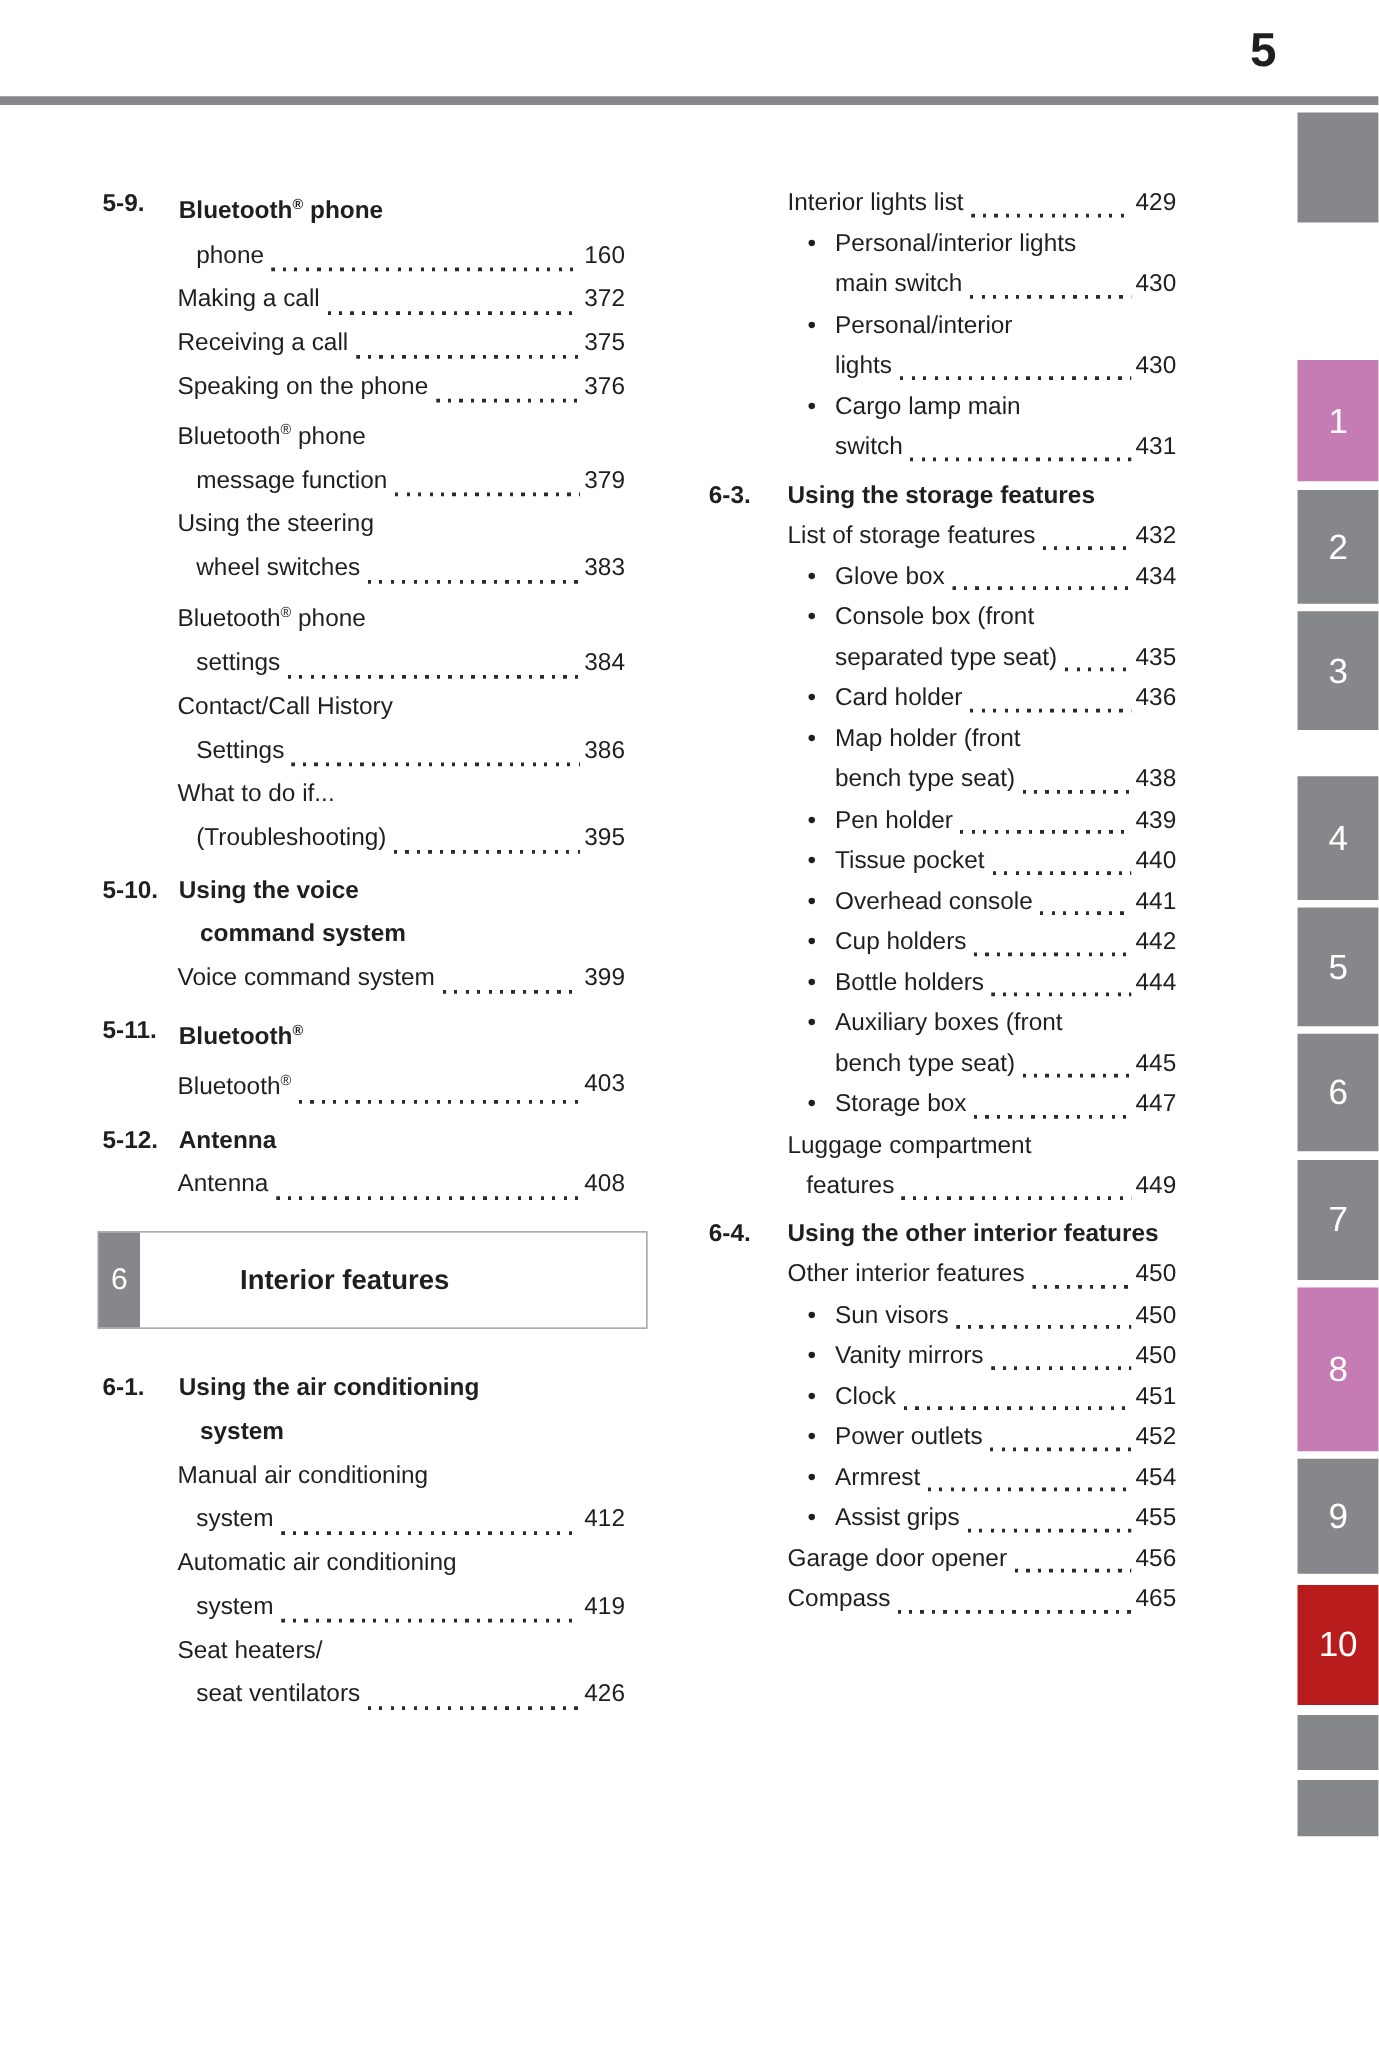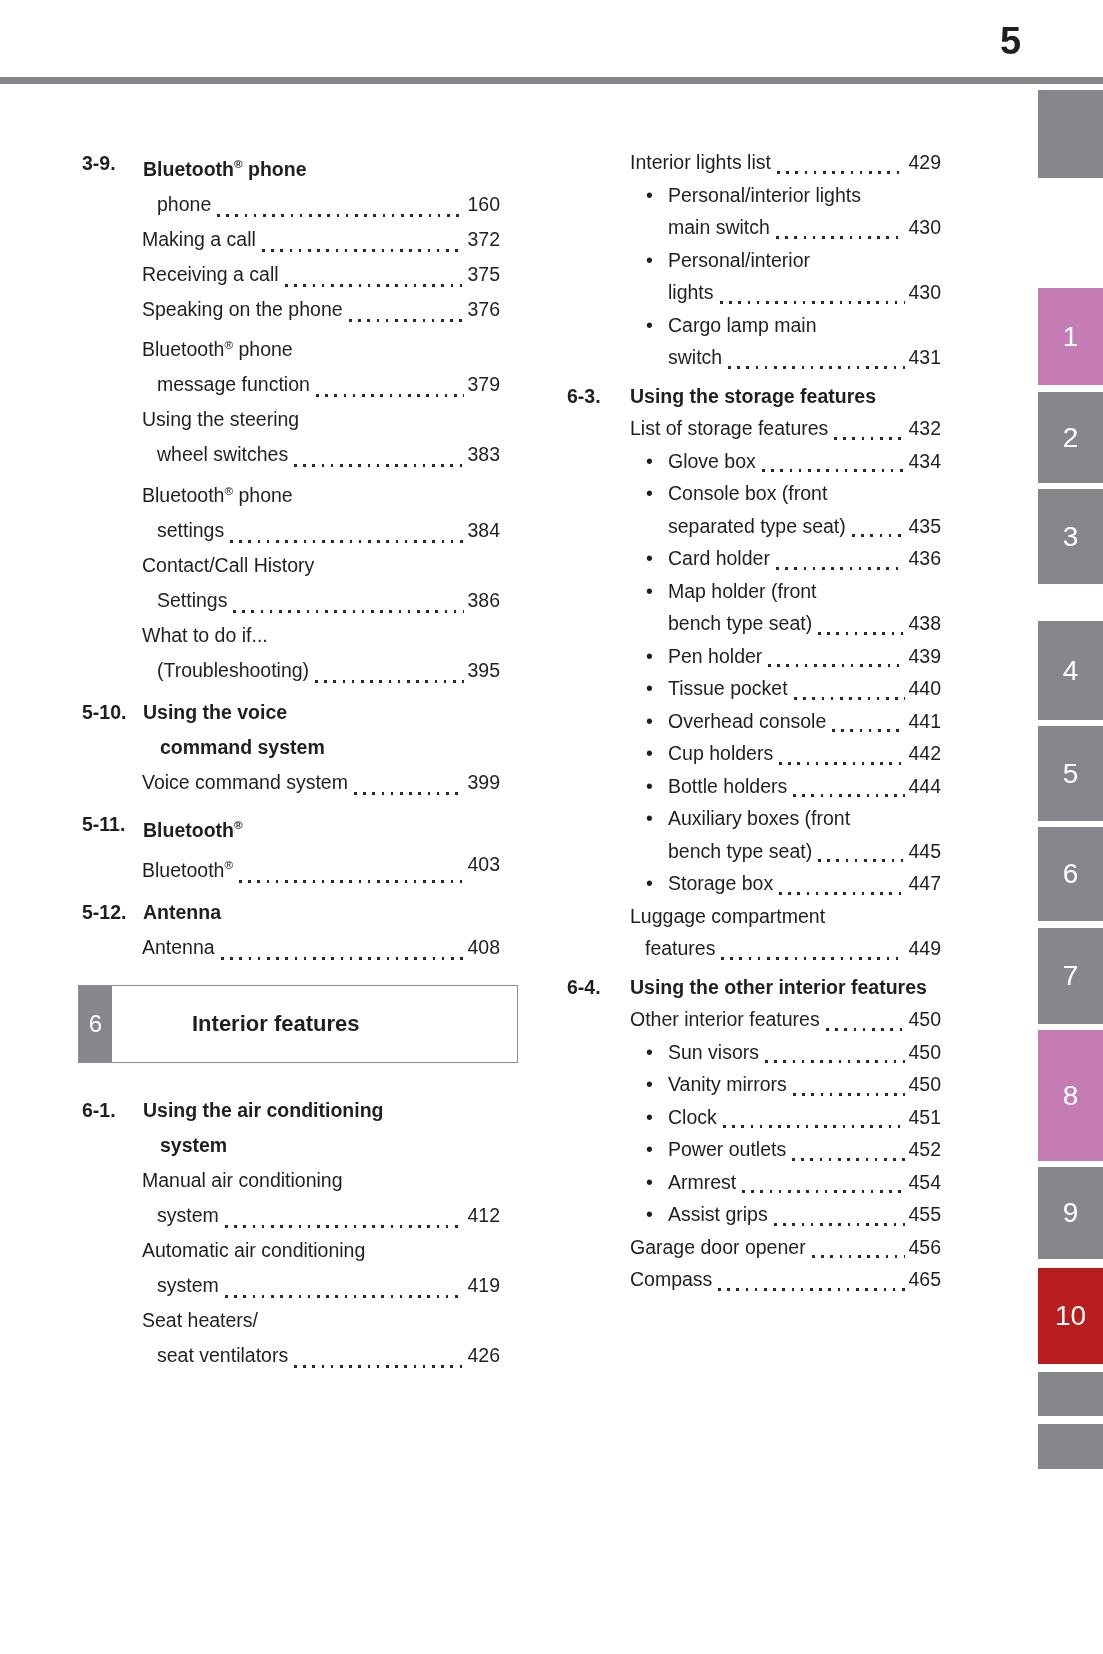--- a/index.html
+++ b/index.html
@@ -19,21 +19,21 @@
   .col-left .sec + .sec{margin-top:7px;}
   .col-right .sec + .sec{margin-top:6px;}
   .sec-head{display:flex;font-weight:700;}
   .col-left .sec-num{width:61px;flex:none;}
   .col-right .sec-num{width:63px;flex:none;}
   .t-line{white-space:nowrap;}
   .t-cont{padding-left:17px;}
   .col-left .entry{padding-left:60px;}
   .col-right .entry{padding-left:63px;}
   .e-line,.e-row{white-space:nowrap;}
-  .e-row{display:flex;align-items:flex-start;}
+  .e-row{display:flex;align-items:center;}
   .bline{padding-left:16px;}
   .bullet-mark{display:inline-block;width:22px;flex:none;}
   .b-cont{padding-left:38px;}
   .p-cont{padding-left:15px;}
   .e-lbl{flex:none;}
   .leader{
     flex:1 1 auto;min-width:14px;height:3px;align-self:flex-end;
     margin:0 3px 5px 6px;
     background:repeating-linear-gradient(90deg,#2a2a2a 0 2.6px,transparent 2.6px 9.2px);
   }
@@ -49,21 +49,21 @@
 </style>
 </head>
 <body>
 
 <div class="page" style="color: rgb(31, 31, 31);">
   <div class="page-num">5</div>
   <div class="head-rule" style="background: rgb(133, 135, 138);"></div>
   <div class="col col-left" id="col-left">
       <div class="sec">
         <div class="sec-head">
-          <div class="sec-num">3-9.</div>
+          <div class="sec-num">5-9.</div>
           <div class="sec-titles">
             <div class="t-line">Bluetooth<sup class="reg">®</sup> phone</div>
           </div>
         </div>
         <div class="entry">
           <div class="e-row p-cont">
             <span class="e-lbl">phone</span>
             <span class="leader"></span>
             <span class="e-pg">160</span>
           </div>

